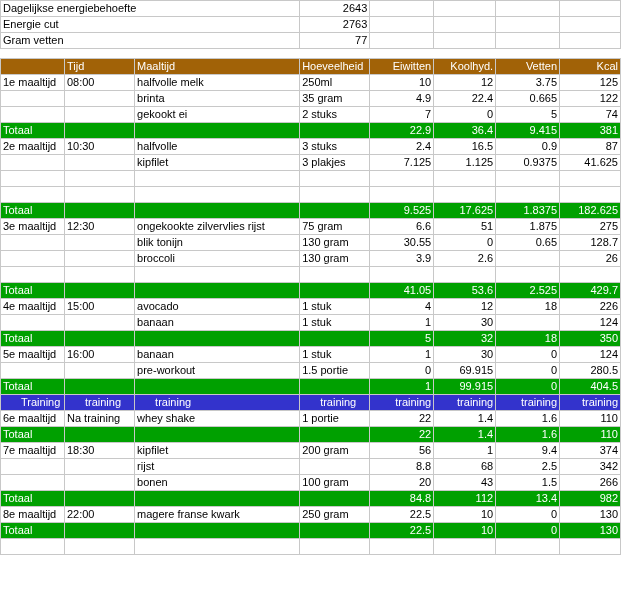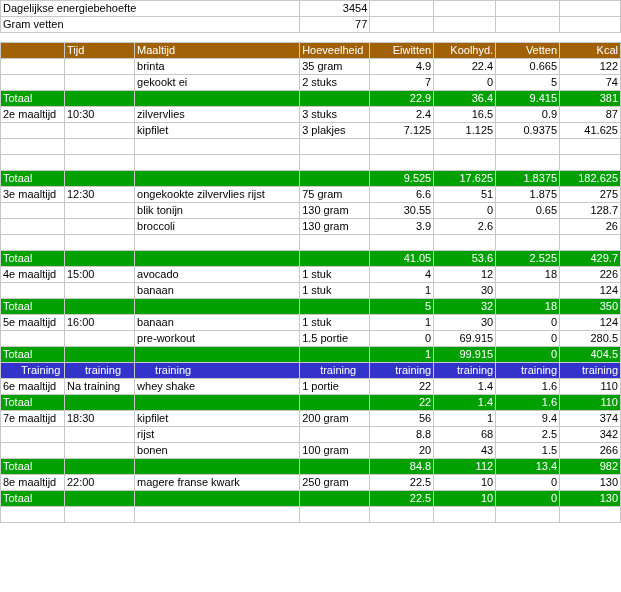--- a/index.html
+++ b/index.html
@@ -35,21 +35,29 @@
         <col class="c2">
         <col class="c3">
         <col class="c4">
         <col class="c5">
         <col class="c6">
         <col class="c7">
       </colgroup>
     <tbody id="summary-body">
         <tr>
           <td colspan="3">Dagelijkse energiebehoefte</td>
-          <td class="num">3454</td>
+          <td class="num">2643</td>
+          <td></td>
+          <td></td>
+          <td></td>
+          <td></td>
+        </tr>
+        <tr>
+          <td colspan="3">Energie cut</td>
+          <td class="num">2763</td>
           <td></td>
           <td></td>
           <td></td>
           <td></td>
         </tr>
         <tr>
           <td colspan="3">Gram vetten</td>
           <td class="num">77</td>
           <td></td>
           <td></td>
@@ -83,20 +91,30 @@
           <td></td>
           <td>Tijd</td>
           <td>Maaltijd</td>
           <td>Hoeveelheid</td>
           <td class="num">Eiwitten</td>
           <td class="num">Koolhyd.</td>
           <td class="num">Vetten</td>
           <td class="num">Kcal</td>
         </tr>
         <tr>
+          <td>1e maaltijd</td>
+          <td>08:00</td>
+          <td>halfvolle melk</td>
+          <td>250ml</td>
+          <td class="num">10</td>
+          <td class="num">12</td>
+          <td class="num">3.75</td>
+          <td class="num">125</td>
+        </tr>
+        <tr>
           <td></td>
           <td></td>
           <td>brinta</td>
           <td>35 gram</td>
           <td class="num">4.9</td>
           <td class="num">22.4</td>
           <td class="num">0.665</td>
           <td class="num">122</td>
         </tr>
         <tr>
@@ -115,21 +133,21 @@
           <td></td>
           <td></td>
           <td class="num">22.9</td>
           <td class="num">36.4</td>
           <td class="num">9.415</td>
           <td class="num">381</td>
         </tr>
         <tr>
           <td>2e maaltijd</td>
           <td>10:30</td>
-          <td>zilvervlies</td>
+          <td>halfvolle</td>
           <td>3 stuks</td>
           <td class="num">2.4</td>
           <td class="num">16.5</td>
           <td class="num">0.9</td>
           <td class="num">87</td>
         </tr>
         <tr>
           <td></td>
           <td></td>
           <td>kipfilet</td>

